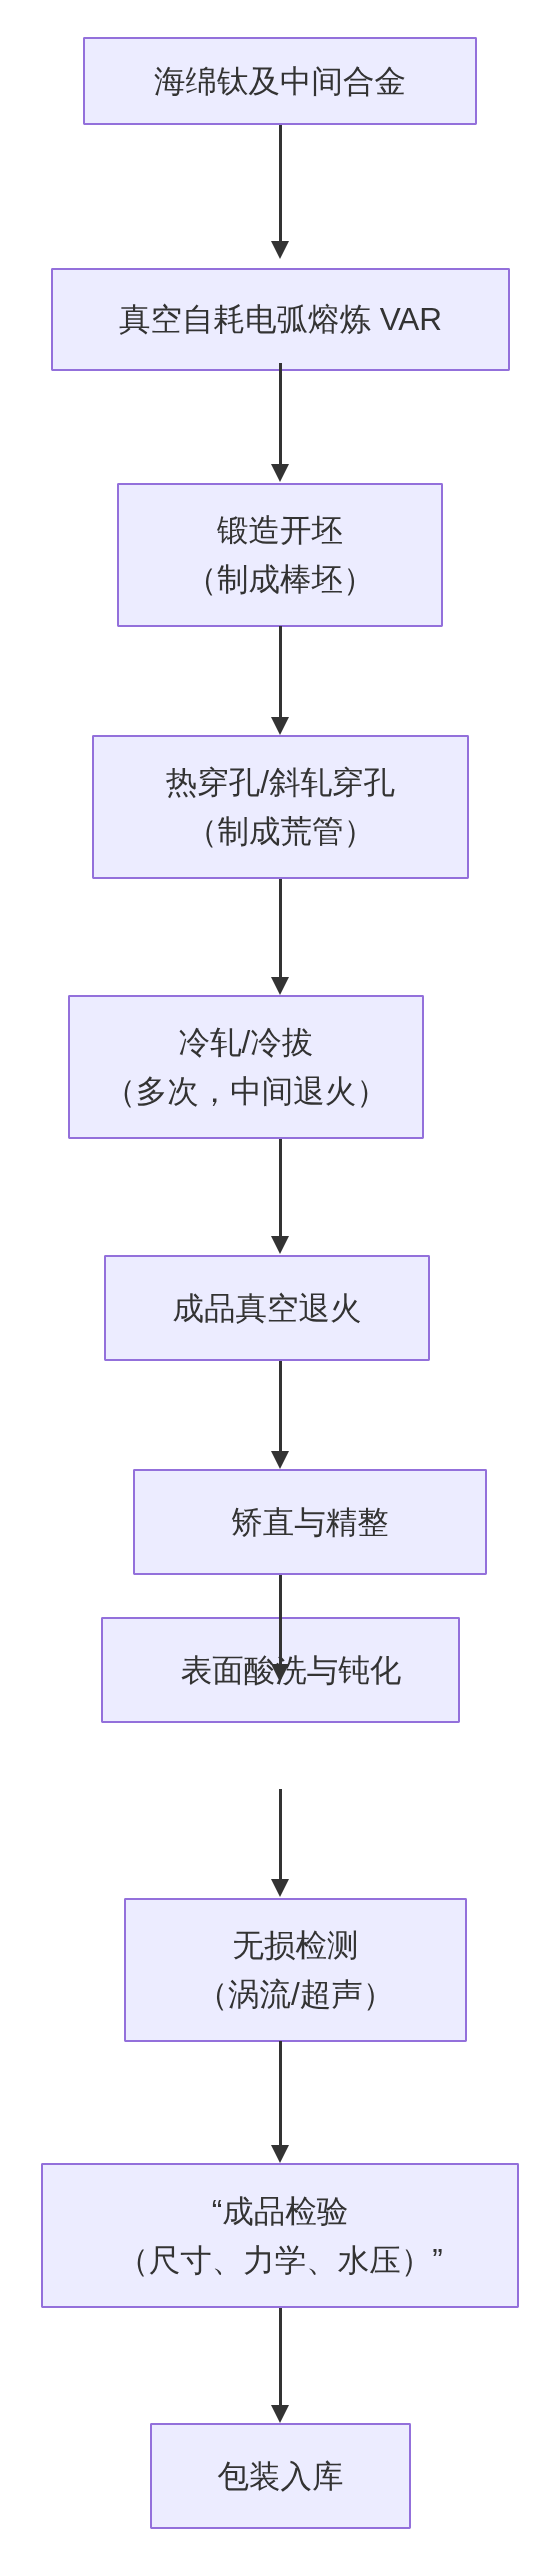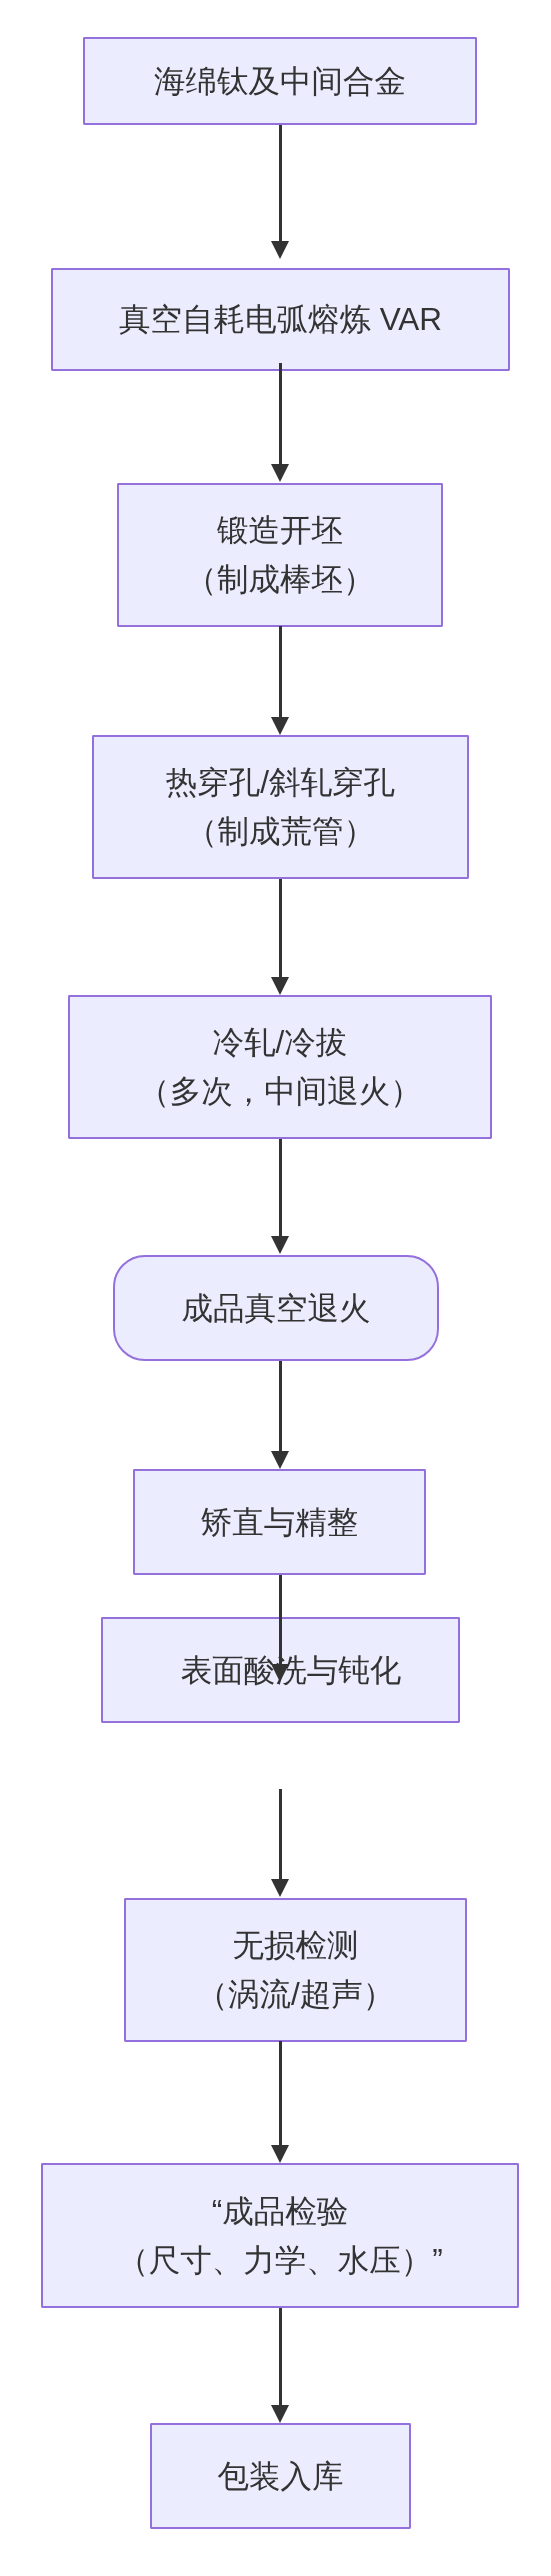--- a/index.html
+++ b/index.html
@@ -63,28 +63,28 @@
       <div class="node-line">真空自耗电弧熔炼 VAR</div>
     </div>
     <div class="node" style="top: 483px; height: 144px; width: 326px; left: 117px;">
       <div class="node-line">锻造开坯</div>
       <div class="node-line">（制成棒坯）</div>
     </div>
     <div class="node" style="top: 735px; height: 144px; width: 377px; left: 92px;">
       <div class="node-line">热穿孔/斜轧穿孔</div>
       <div class="node-line">（制成荒管）</div>
     </div>
-    <div class="node" style="top: 995px; height: 144px; width: 424px; left: 68px;">
+    <div class="node" style="top: 995px; height: 144px; width: 356px; left: 68px;">
       <div class="node-line">冷轧/冷拔</div>
       <div class="node-line">（多次，中间退火）</div>
     </div>
-    <div class="node" style="top: 1255px; height: 106px; width: 326px; left: 113px; border-radius: 32px;">
+    <div class="node" style="top: 1255px; height: 106px; width: 326px; left: 104px;">
       <div class="node-line">成品真空退火</div>
     </div>
-    <div class="node" style="top: 1469px; height: 106px; width: 293px; left: 133px;">
+    <div class="node" style="top: 1469px; height: 106px; width: 354px; left: 133px;">
       <div class="node-line">矫直与精整</div>
     </div>
     <div class="node" style="top: 1617px; height: 106px; width: 359px; left: 101px; padding-left: 21px;">
       <div class="node-line">表面酸洗与钝化</div>
     </div>
     <div class="node" style="top: 1898px; height: 144px; width: 343px; left: 124px;">
       <div class="node-line">无损检测</div>
       <div class="node-line">（涡流/超声）</div>
     </div>
     <div class="node" style="top: 2163px; height: 145px; width: 478px; left: 41px;">

